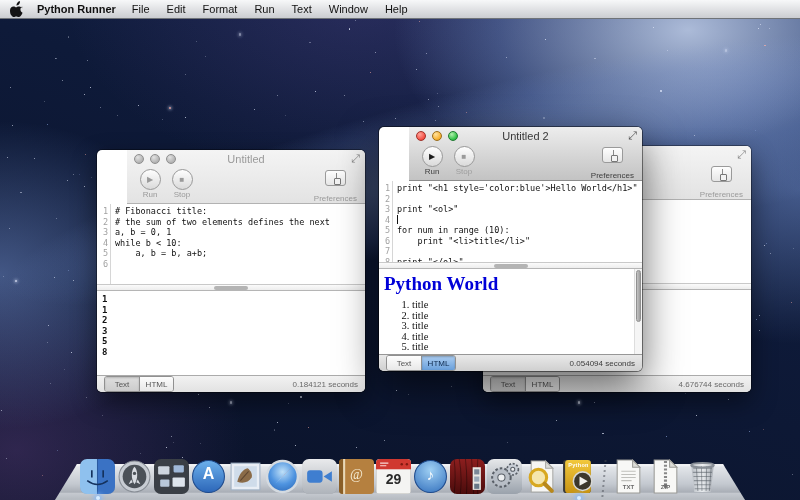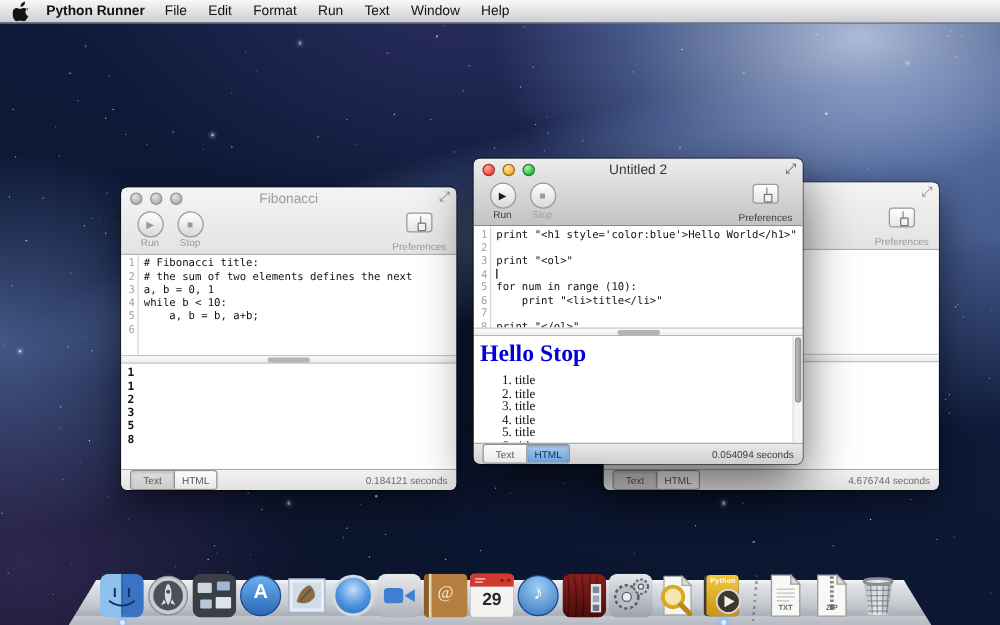--- a/index.html
+++ b/index.html
@@ -33,21 +33,21 @@
     background:repeating-linear-gradient(180deg,#b22234 0 1.5px,#fff 1.5px 3px); }
   .usflag::before { content:""; position:absolute; left:0; top:0; width:7px; height:5px; background:#3c3b6e; }
   .clock { font-size:11px; }
 
   
   .window { position:absolute; border-radius:5px; background:#fff; overflow:hidden;
     display:flex; flex-direction:column;
     box-shadow:0 10px 26px rgba(0,0,0,.45), 0 0 0 1px rgba(0,0,0,.35); }
   .window.active { box-shadow:0 16px 40px rgba(0,0,0,.6), 0 0 0 1px rgba(0,0,0,.45); }
 
-  .chrome { background:linear-gradient(#f4f4f4,#e3e3e3); border-bottom:1px solid #b2b2b2; }
+  .chrome { background:linear-gradient(#f4f4f4,#e3e3e3); border-bottom:1px solid #b2b2b2;margin-left:30px; }
   .window.active .chrome { background:linear-gradient(#ededed 0%, #d3d3d3 60%, #c3c3c3 100%); border-bottom:1px solid #8c8c8c; }
 
   .titlebar { position:relative; height:17px; display:flex; align-items:center; justify-content:center;
     font-size:11px; color:#9a9a9a; }
   .window.active .titlebar { color:#383838; }
   .lights { position:absolute; left:7px; top:4px; display:flex; gap:6px; }
   .light { width:10px; height:10px; border-radius:50%;
     background:radial-gradient(circle at 35% 30%, #e2e2e2, #b2b2b2 70%); border:1px solid #8e8e8e; }
   .window.active .light.red { background:radial-gradient(circle at 35% 30%, #ffa39a, #f5544a 65%, #cf2f26); border-color:#a03028; }
   .window.active .light.yellow { background:radial-gradient(circle at 35% 30%, #ffe2a0, #f8b233 65%, #d08f18); border-color:#9a6d1c; }
@@ -404,21 +404,21 @@
   </header>
 
   <section class="window" id="win-left" style="left:97px; top:150px; width:268px; height:242px; z-index:5">
     <div class="chrome">
       <div class="titlebar">
         <span class="lights">
           <i class="light red"></i>
           <i class="light yellow"></i>
           <i class="light green"></i>
         </span>
-        <span>Fibonacci</span>
+        <span>Untitled</span>
         <span class="expand">⤢</span>
       </div>
       <div class="toolbar">
         <div class="tbtn">
           <span class="circ">▶</span>
           <span class="tlabel">Run</span>
         </div>
         <div class="tbtn disabled">
           <span class="circ">■</span>
           <span class="tlabel">Stop</span>
@@ -532,21 +532,21 @@
           <div>6</div>
           <div>7</div>
           <div>8</div>
         </div>
       <div class="srccol"><div class="srcline">print "&lt;h1 style='color:blue'&gt;Hello World&lt;/h1&gt;"</div><div class="srcline">&nbsp;</div><div class="srcline">print "&lt;ol&gt;"</div><div class="srcline"><span class="caret"></span>&nbsp;</div><div class="srcline">for num in range (10):</div><div class="srcline">    print "&lt;li&gt;title&lt;/li&gt;"</div><div class="srcline">&nbsp;</div><div class="srcline">print "&lt;/ol&gt;"</div></div>
     </div>
     <div class="hsplit">
         <span class="thumb"></span>
       </div>
     <div class="output htmlout">
-      <h1>Hello Stop</h1>
+      <h1>Python World</h1>
       <ol>
           <li>title</li>
           <li>title</li>
           <li>title</li>
           <li>title</li>
           <li>title</li>
           <li>title</li>
         </ol>
       <span class="vtrack">
           <span class="vthumb"></span>

